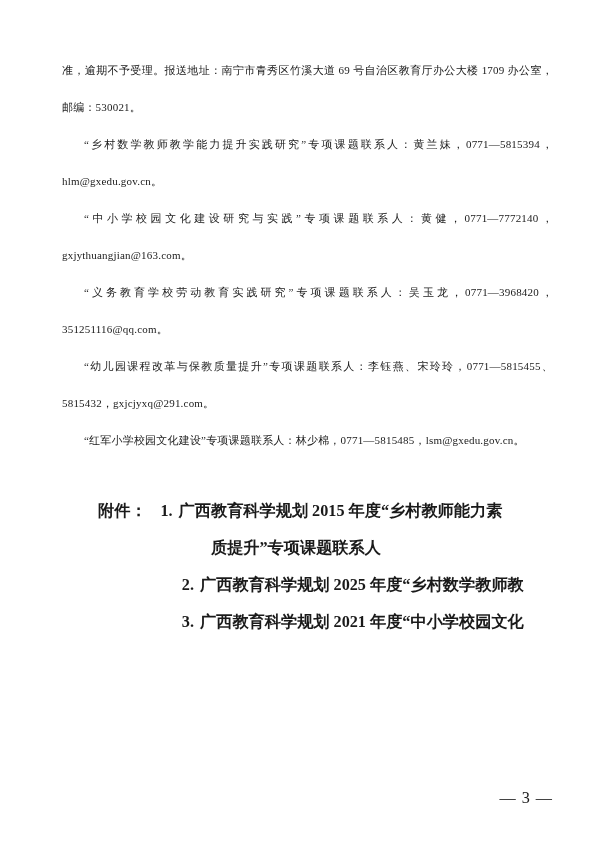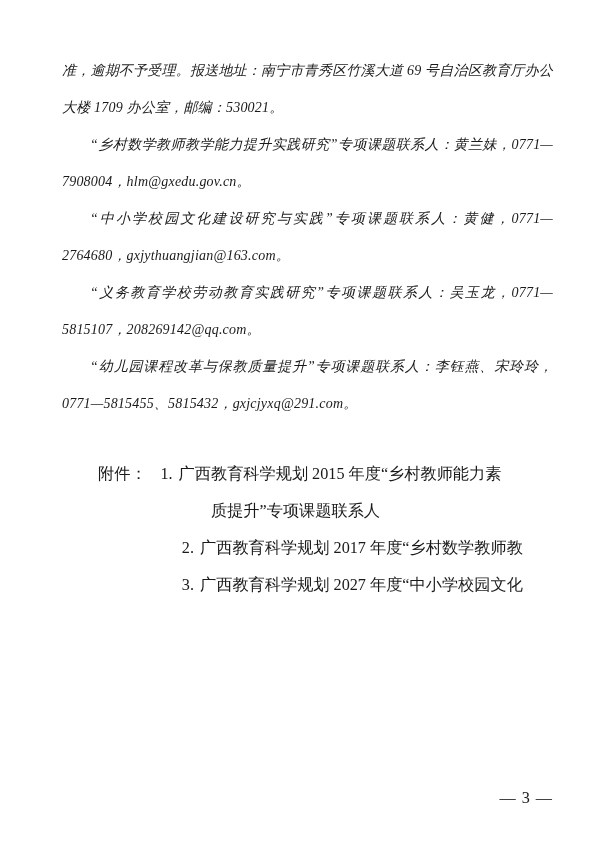--- a/index.html
+++ b/index.html
@@ -18,42 +18,42 @@
   .page {
     position: absolute;
     left: 0;
     top: 0;
     width: 615px;
     height: 852px;
     box-sizing: border-box;
     padding: 52px 62px 30px 62px;
   }
   .body-text {
-    font-size: 14px;
+    font-size: 11px;
     line-height: 37px;
     text-align: justify;
     text-justify: inter-ideograph;
     letter-spacing: 0.2px;
-    font-style: italic;
   }
   .para {
     margin: 0;
     text-indent: 0;
   }
   .para.indent {
     text-indent: 2em;
   }
   .attach-block {
     margin-top: 34px;
     font-size: 16.2px;
     line-height: 37px;
   }
   .attach-row {
     display: flex;
     align-items: flex-start;
+    font-weight: bold;
   }
   .attach-label {
     flex: 0 0 auto;
     padding-left: 36px;
     white-space: nowrap;
   }
   .attach-num {
     flex: 0 0 auto;
     width: 26px;
     text-align: right;
@@ -82,48 +82,49 @@
     letter-spacing: 1px;
   }
 </style>
 </head>
 <body>
 
 <div class="page">
 
   <div class="body-text">
     <p class="para">准，逾期不予受理。报送地址：南宁市青秀区竹溪大道 69 号自治区教育厅办公大楼 1709 办公室，邮编：530021。</p>
-    <p class="para indent">“乡村数学教师教学能力提升实践研究”专项课题联系人：黄兰妹，0771—7908004，hlm@gxedu.gov.cn。</p>
-    <p class="para indent">“中小学校园文化建设研究与实践”专项课题联系人：黄健，0771—2764680，gxjythuangjian@163.com。</p>
-    <p class="para indent">“义务教育学校劳动教育实践研究”专项课题联系人：吴玉龙，0771—5815107，208269142@qq.com。</p>
+    <p class="para indent">“乡村数学教师教学能力提升实践研究”专项课题联系人：黄兰妹，0771—5815394，hlm@gxedu.gov.cn。</p>
+    <p class="para indent">“中小学校园文化建设研究与实践”专项课题联系人：黄健，0771—7772140，gxjythuangjian@163.com。</p>
+    <p class="para indent">“义务教育学校劳动教育实践研究”专项课题联系人：吴玉龙，0771—3968420，351251116@qq.com。</p>
     <p class="para indent">“幼儿园课程改革与保教质量提升”专项课题联系人：李钰燕、宋玲玲，0771—5815455、5815432，gxjcjyxq@291.com。</p>
+    <p class="para indent">“红军小学校园文化建设”专项课题联系人：林少棉，0771—5815485，lsm@gxedu.gov.cn。</p>
   </div>
 
   <div class="attach-block">
 
     <div class="attach-row">
       <span class="attach-label">附件：</span>
       <span class="attach-num">1.</span>
       <span class="attach-text">
         <span>广西教育科学规划 2015 年度“乡村教师能力素</span>
         <span class="cont">质提升”专项课题联系人</span>
       </span>
     </div>
 
     <div class="attach-row">
       <span class="attach-num spaced">2.</span>
       <span class="attach-text">
-        <span>广西教育科学规划 2017 年度“乡村数学教师教</span>
+        <span>广西教育科学规划 2025 年度“乡村数学教师教</span>
       </span>
     </div>
 
     <div class="attach-row">
       <span class="attach-num spaced">3.</span>
       <span class="attach-text">
-        <span>广西教育科学规划 2027 年度“中小学校园文化</span>
+        <span>广西教育科学规划 2021 年度“中小学校园文化</span>
       </span>
     </div>
 
   </div>
 
   <div class="page-number">— 3 —</div>
 
 </div>
 
 </body></html>

